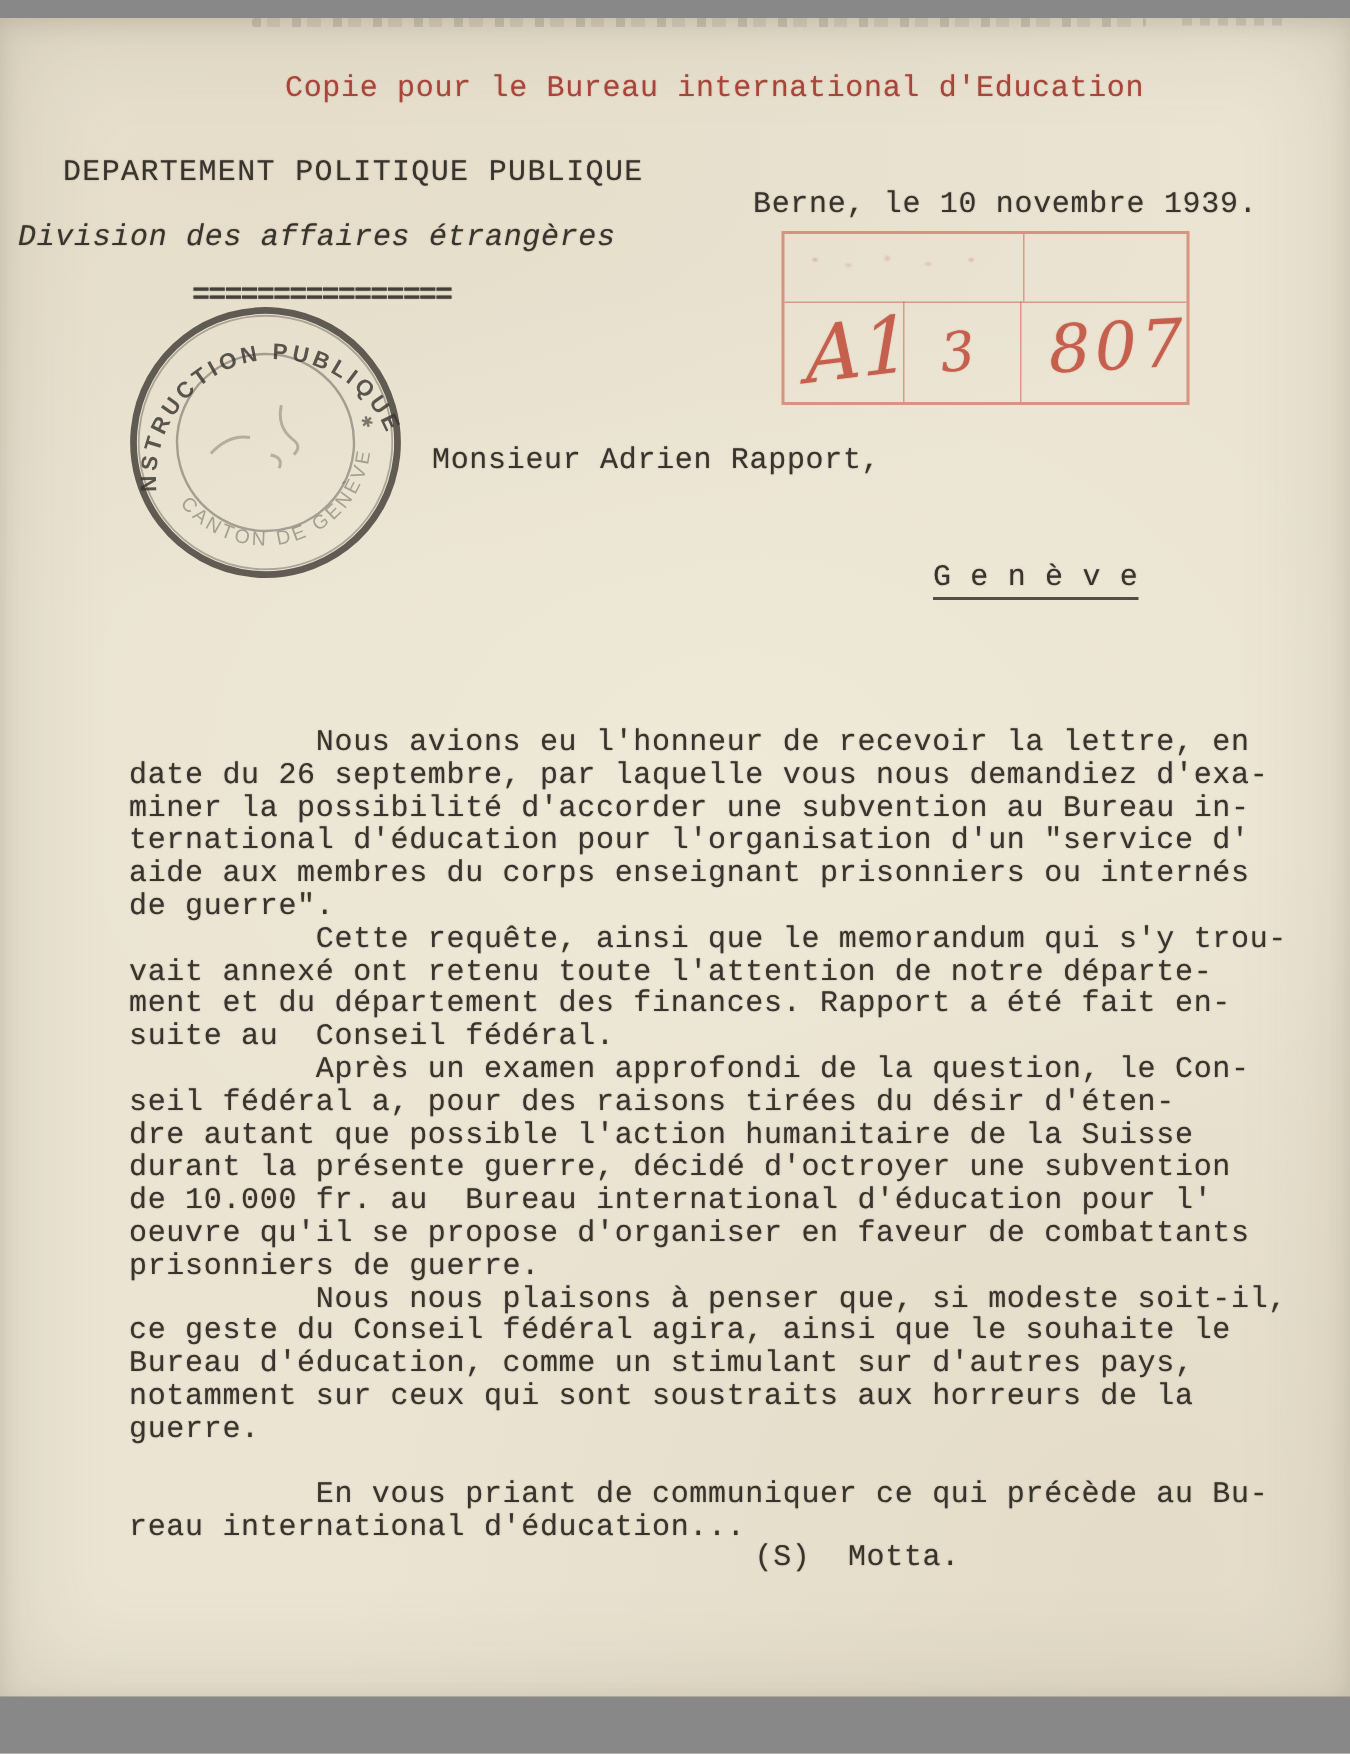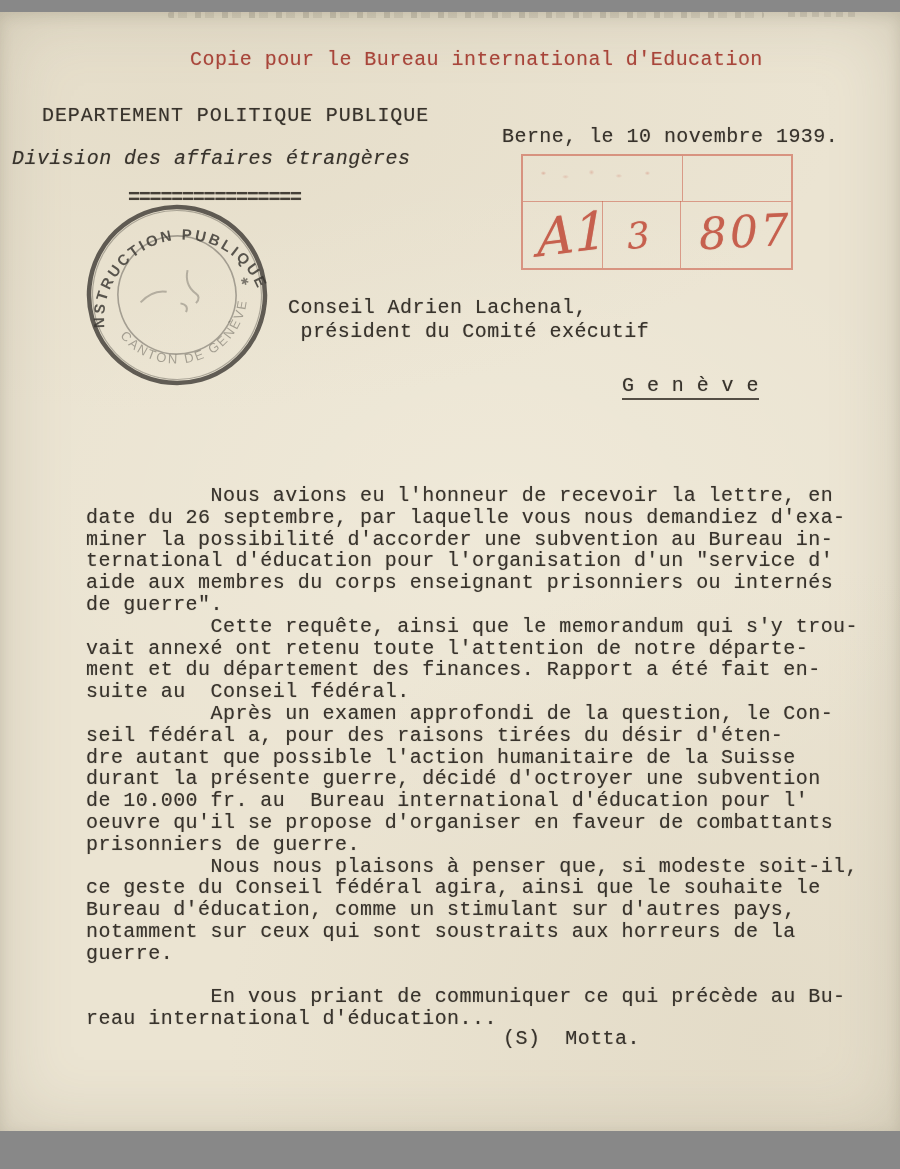--- a/index.html
+++ b/index.html
@@ -133,21 +133,21 @@
       </text>
       <text x="160" y="104" font-size="13" fill="rgba(42,39,35,.62)">✱</text>
       <g fill="none" stroke="rgba(42,39,35,.30)" stroke-width="2">
         <path d="M58 92 q 15 -9 28 -3"></path>
         <path d="M112 74 q -7 13 1 24 q 5 6 -2 10"></path>
         <path d="M96 104 q 8 4 3 10"></path>
       </g>
     </svg>
   </div>
 
-  <div class="tw recipient"><div class="line">Conseil Adrien Lachenal,</div><div class="line"> président du Comité exécutif</div></div>
+  <div class="tw recipient"><div class="line">Monsieur Adrien Rapport,</div></div>
   <div class="tw city">G e n è v e</div>
 
 
   <div class="tw body-block"><div class="line">          Nous avions eu l'honneur de recevoir la lettre, en</div><div class="line">date du 26 septembre, par laquelle vous nous demandiez d'exa-</div><div class="line">miner la possibilité d'accorder une subvention au Bureau in-</div><div class="line">ternational d'éducation pour l'organisation d'un "service d'</div><div class="line">aide aux membres du corps enseignant prisonniers ou internés</div><div class="line">de guerre".</div><div class="line">          Cette requête, ainsi que le memorandum qui s'y trou-</div><div class="line">vait annexé ont retenu toute l'attention de notre départe-</div><div class="line">ment et du département des finances. Rapport a été fait en-</div><div class="line">suite au  Conseil fédéral.</div><div class="line">          Après un examen approfondi de la question, le Con-</div><div class="line">seil fédéral a, pour des raisons tirées du désir d'éten-</div><div class="line">dre autant que possible l'action humanitaire de la Suisse</div><div class="line">durant la présente guerre, décidé d'octroyer une subvention</div><div class="line">de 10.000 fr. au  Bureau international d'éducation pour l'</div><div class="line">oeuvre qu'il se propose d'organiser en faveur de combattants</div><div class="line">prisonniers de guerre.</div><div class="line">          Nous nous plaisons à penser que, si modeste soit-il,</div><div class="line">ce geste du Conseil fédéral agira, ainsi que le souhaite le</div><div class="line">Bureau d'éducation, comme un stimulant sur d'autres pays,</div><div class="line">notamment sur ceux qui sont soustraits aux horreurs de la</div><div class="line">guerre.</div><div class="line">&nbsp;</div><div class="line">          En vous priant de communiquer ce qui précède au Bu-</div><div class="line">reau international d'éducation...</div></div>
 
   <div class="tw signature">(S)  Motta.</div>
 
 </div>
 
 </body></html>

